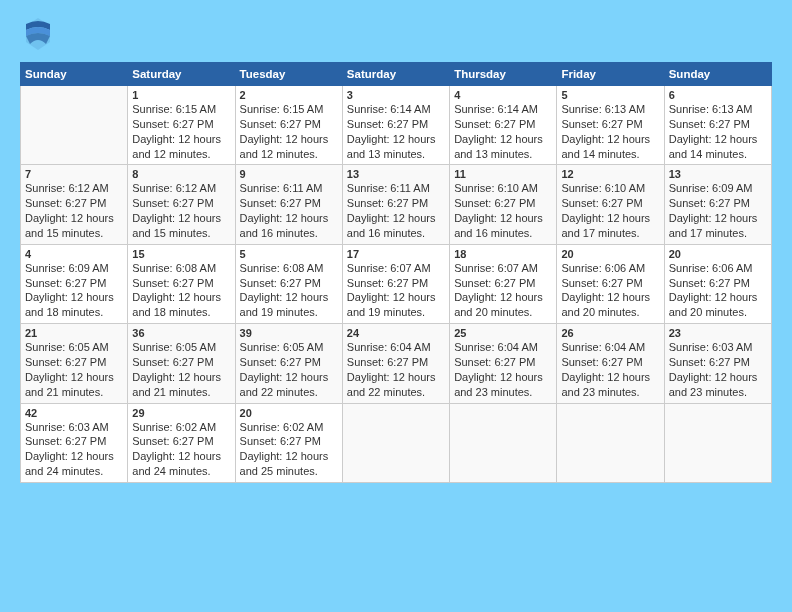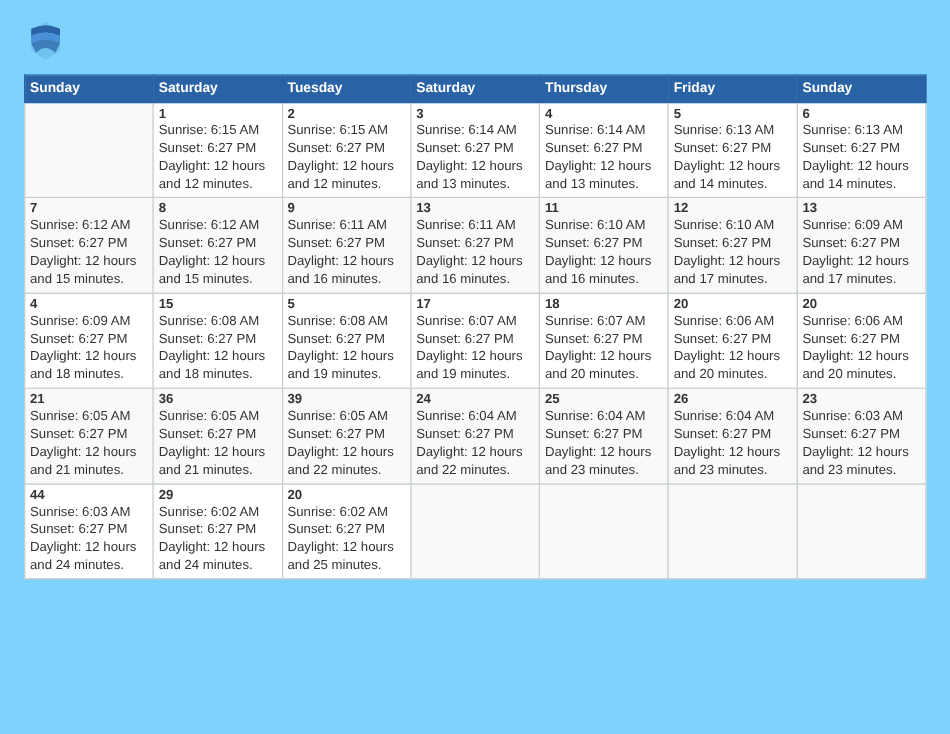--- a/index.html
+++ b/index.html
@@ -315,21 +315,21 @@
           <td>
             <span class="day-num">23</span>
             <div class="day-info">Sunrise: 6:03 AM
 Sunset: 6:27 PM
 Daylight: 12 hours
 and 23 minutes.</div>
           </td>
         </tr>
         <tr>
           <td>
-            <span class="day-num">44</span>
+            <span class="day-num">42</span>
             <div class="day-info">Sunrise: 6:03 AM
 Sunset: 6:27 PM
 Daylight: 12 hours
 and 24 minutes.</div>
           </td>
           <td>
             <span class="day-num">29</span>
             <div class="day-info">Sunrise: 6:02 AM
 Sunset: 6:27 PM
 Daylight: 12 hours

